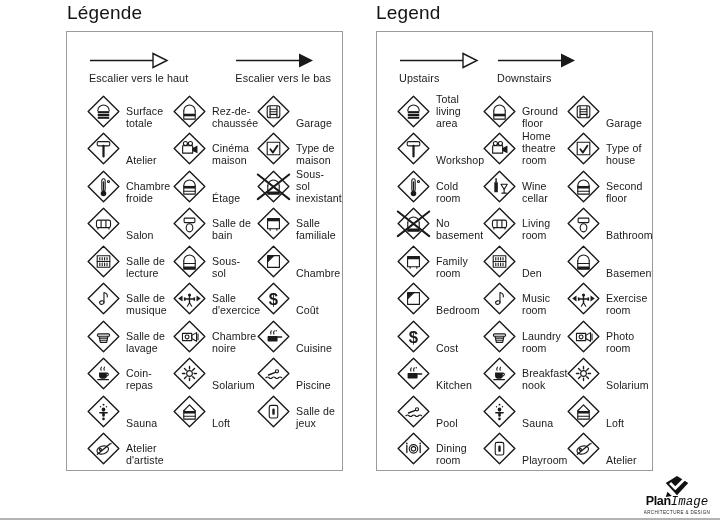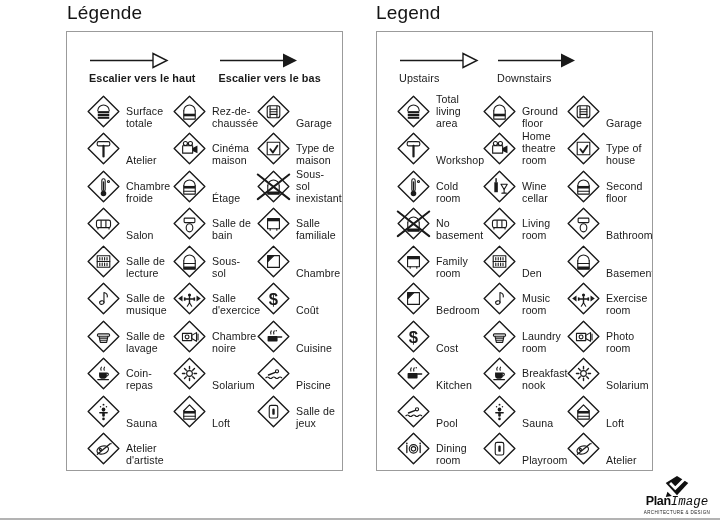--- a/index.html
+++ b/index.html
@@ -6,21 +6,21 @@
   body{width:720px;height:523px;background:#fdfdfd;font-family:"Liberation Sans",sans-serif;}
   .page{position:relative;width:720px;height:523px;background:#ffffff;overflow:hidden;}
   .title{position:absolute;top:2px;font-size:19px;font-weight:normal;color:#141414;letter-spacing:.2px;}
   .title.fr{left:67px;}
   .title.en{left:358px;margin-left:18px;}
   .panel{position:absolute;top:31px;width:277px;height:440px;border:1px solid #9b9b9b;background:#fff;
          box-sizing:border-box;padding:10px 0 0 18px;overflow:hidden;}
   .fr-panel{left:66px;}
   .en-panel{left:376px;}
   .arrows{display:flex;margin:10px 0 8px 4px;}
-  .fr-panel .arrows{gap:23px;font-weight:bold;}
+  .fr-panel .arrows{gap:47px;}
   .en-panel .arrows{gap:18px;}
   .arrow-group{display:flex;flex-direction:column;}
   .arrow-ic{display:block;height:17px;}
   .arrow-label{font-size:10.8px;color:#1a1a1a;margin-top:3px;white-space:nowrap;letter-spacing:.1px;}
   .grid{display:grid;grid-template-columns:86px 84px 1fr;grid-auto-rows:37.5px;margin-top:2px;}
   .cell{display:flex;align-items:flex-end;gap:4px;}
   .icon{flex:0 0 auto;display:flex;align-items:center;}
   .label{font-size:10.6px;line-height:1.12;color:#1a1a1a;width:42px;overflow:visible;white-space:normal;letter-spacing:.1px;}
   .bottom-rule{position:absolute;left:0;right:0;bottom:3px;height:2px;background:#b3b3b3;}
   .logo{position:absolute;right:8px;bottom:8px;width:70px;text-align:center;}

